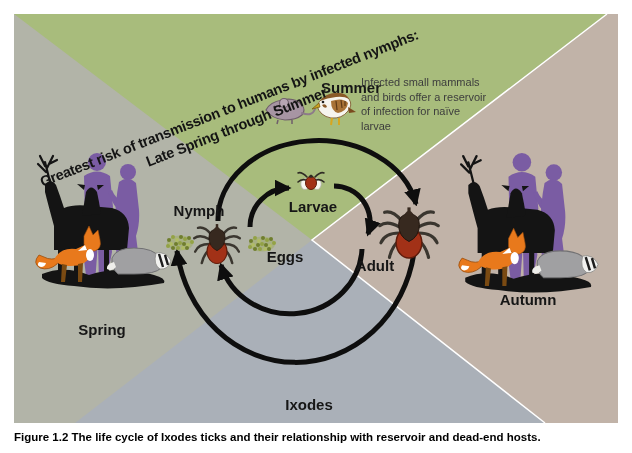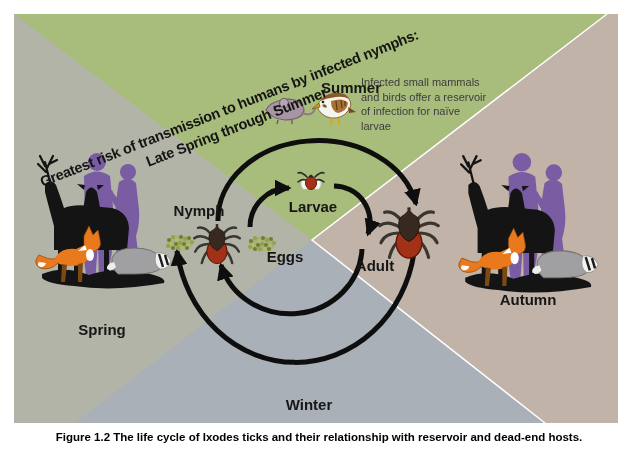--- a/index.html
+++ b/index.html
@@ -8,21 +8,21 @@
   #diagram-svg{position:absolute;left:0;top:0;z-index:1;}
   .lbl{position:absolute;z-index:2;font-weight:bold;color:#161616;font-size:15px;
        transform:translateX(-50%);white-space:nowrap;}
   .rotated-header{position:absolute;z-index:2;left:233px;top:118px;
        transform:translate(-50%,-50%) rotate(-21.5deg);
        text-align:center;font-weight:bold;color:#141414;font-size:14.5px;
        letter-spacing:-0.3px;line-height:1.35;white-space:nowrap;}
   .reservoir{position:absolute;z-index:2;left:361px;top:75px;width:200px;
        font-size:11px;color:#3d3d3d;line-height:1.32;white-space:pre-line;}
   .caption{position:absolute;z-index:2;left:14px;top:431px;width:610px;
-       font-size:11.5px;font-weight:bold;color:#000;text-align:center;}
+       font-size:11.5px;font-weight:bold;color:#000;}
 </style>
 </head>
 <body>
 
 <svg id="diagram-svg" width="632" height="453" viewBox="0 0 632 453">
   <defs>
     <marker id="ah" viewBox="0 0 10 10" refX="8.5" refY="5" markerWidth="3.4" markerHeight="3.4" orient="auto-start-reverse">
       <path d="M0 0 L10 5 L0 10 Z" fill="#0e0e0e"></path>
     </marker>
 
@@ -161,15 +161,15 @@
 of infection for naïve
 larvae</div>
 
 <div class="lbl" style="left:199px;top:202px;">Nymph</div>
 <div class="lbl" style="left:313px;top:198px;">Larvae</div>
 <div class="lbl" style="left:265px;top:248px;padding-left:40px;">Eggs</div>
 <div class="lbl" style="left:375px;top:257px;">Adult</div>
 
 <div class="lbl" style="left:102px;top:290px;margin-top:31px;">Spring</div>
 <div class="lbl" style="left:512px;top:291px;margin-left:16px;">Autumn</div>
-<div class="lbl" style="left:309px;top:396px;">Winter</div>
+<div class="lbl" style="left:309px;top:396px;">Ixodes</div>
 
 <div class="caption">Figure 1.2 The life cycle of Ixodes ticks and their relationship with reservoir and dead-end hosts.</div>
 
 </body></html>

